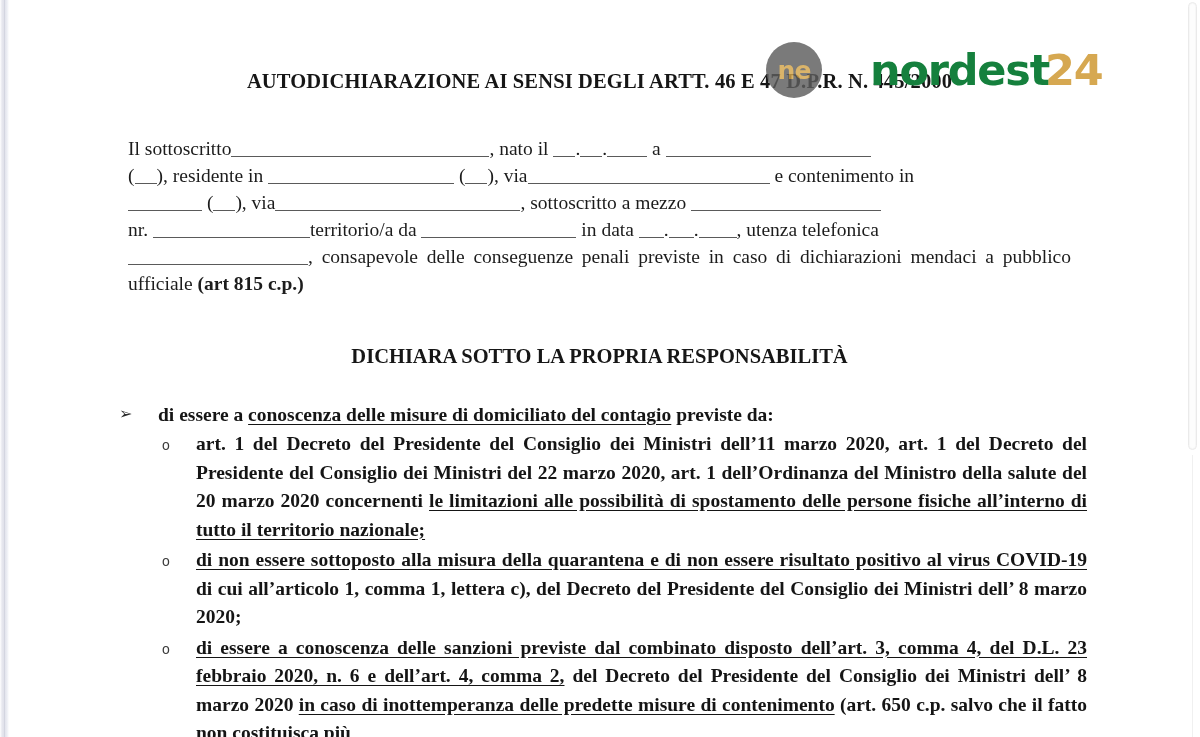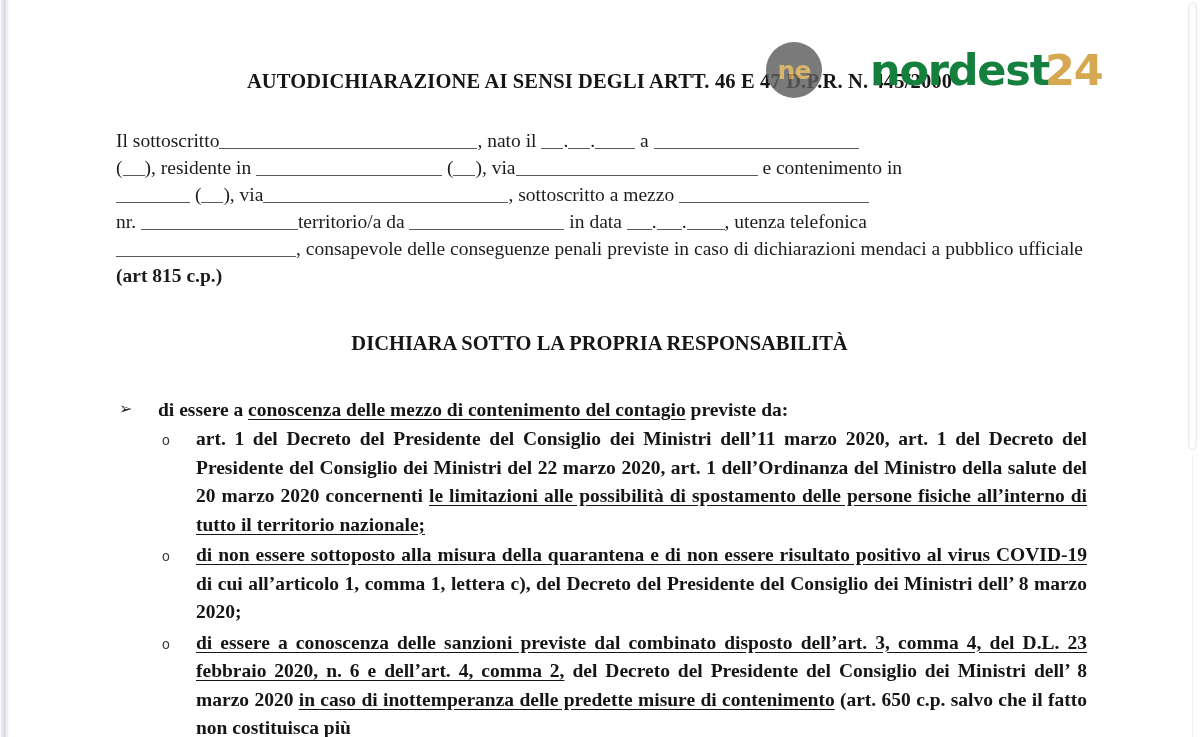--- a/index.html
+++ b/index.html
@@ -88,21 +88,21 @@
     font-size: 20.5px;
     letter-spacing: 0.15px;
     margin: 8px;
     padding-top: 62px;
     color: #161616;
     white-space: nowrap;
   }
 
   
   .form-para {
-    margin: 4px;
+    margin: 16px;
     padding-top: 26px;
     font-size: 19.5px;
     line-height: 27px;
     text-align: justify;
     text-justify: inter-word;
     color: #1c1c1c;
   }
   .form-para .blank {
     display: inline-block;
     border-bottom: 1.4px solid #5a5a5a;
@@ -128,21 +128,21 @@
   .b-d2      { width: 25px; }
   .b-m2      { width: 25px; }
   .b-y2      { width: 38px; }
   .b-tel     { width: 180px; }
 
   
   .decl-heading {
     text-align: center;
     font-weight: bold;
     font-size: 20.5px;
-    margin: 11px;
+    margin: 3px;
     padding-top: 32px;
     color: #161616;
   }
 
   
   .list-block { padding-top: 30px; }
 
   .arrow-item {
     position: relative;
     padding-left: 46px;
@@ -252,21 +252,21 @@
         <span class="blank b-tel"></span><span>, consapevole delle conseguenze penali previste in caso di dichiarazioni mendaci a pubblico ufficiale</span>
         <b>(art 815 c.p.)</b>
       </p>
 
       <h2 class="decl-heading">DICHIARA SOTTO LA PROPRIA RESPONSABILITÀ</h2>
 
       <div class="list-block">
 
         <div class="arrow-item">
           <span class="arrow-marker">➢</span>
-          <span>di essere a </span><span class="u">conoscenza delle mezzo di contenimento del contagio</span><span> previste da:</span>
+          <span>di essere a </span><span class="u">conoscenza delle misure di domiciliato del contagio</span><span> previste da:</span>
         </div>
 
         <div class="sub-list">
 
           <div class="sub-item">
             <span class="sub-marker">o</span>
             <span>art. 1 del Decreto del Presidente del Consiglio dei Ministri dell’11 marzo 2020, art. 1 del Decreto del Presidente del Consiglio dei Ministri del 22 marzo 2020, art. 1 dell’Ordinanza del Ministro della salute del 20 marzo 2020 concernenti </span><span class="u">le limitazioni alle possibilità di spostamento delle persone fisiche all’interno di tutto il territorio nazionale;</span>
           </div>
 
           <div class="sub-item">

